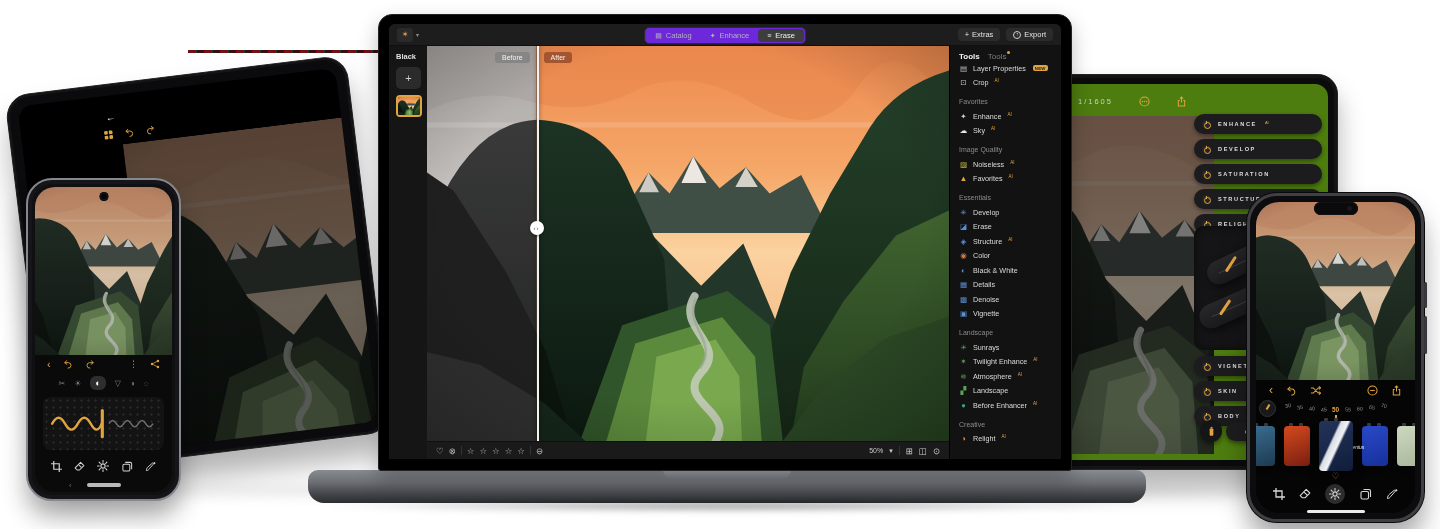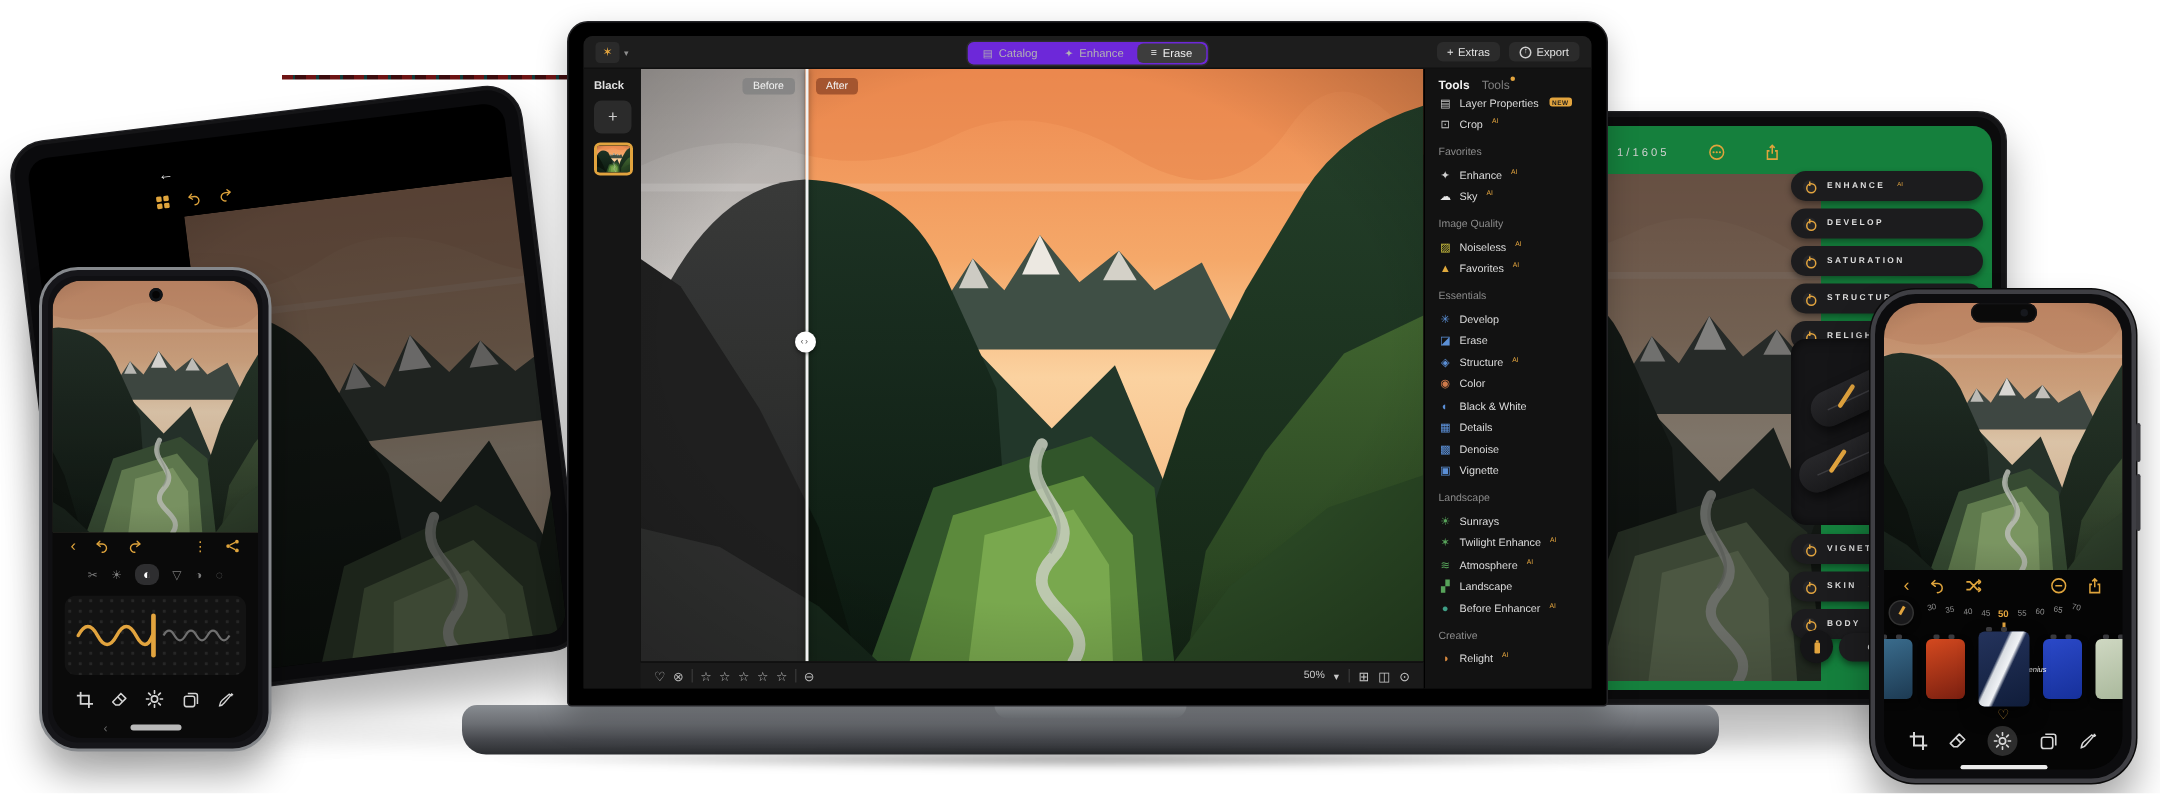--- a/index.html
+++ b/index.html
@@ -83,21 +83,21 @@
   .ai{color:#e2a43e;font-size:4.5px;margin-left:1px;transform:translateY(-2px)}
   .new{background:#e2a43e;color:#1d1d1d;font-size:4.3px;font-weight:bold;padding:.5px 2px;border-radius:2px;margin-left:2px;letter-spacing:.3px}
   .laptop-base{position:absolute;left:308px;top:470px;width:838px;height:33px;border-radius:10px 10px 16px 16px;z-index:4;
     background:linear-gradient(#888c91,#6b6e73 38%,#46484d 70%,#2b2d30)}
   .laptop-base::before{content:"";position:absolute;left:50%;top:0;transform:translateX(-50%);width:128px;height:9px;border-radius:0 0 10px 10px;background:linear-gradient(#a2a6ab,#74787d)}
   .laptop-base::after{content:"";position:absolute;left:10px;right:10px;bottom:-9px;height:12px;border-radius:50%;background:radial-gradient(ellipse at 50% 50%,rgba(0,0,0,.42),rgba(0,0,0,0) 70%);filter:blur(3px)}
   .floor-shadow{position:absolute;left:60px;top:478px;width:1320px;height:26px;background:radial-gradient(ellipse at 50% 50%,rgba(0,0,0,.18),rgba(0,0,0,0) 72%);filter:blur(5px);z-index:0}
 
   
   .tablet-right{position:absolute;left:1038px;top:74px;width:300px;height:396px;background:#0b0b0c;border:1px solid #242427;border-radius:20px;box-shadow:inset 0 0 0 3px #141416,0 18px 26px rgba(0,0,0,.3);z-index:2}
-  .tr-screen{position:absolute;inset:9px;border-radius:13px;background:#15803d;overflow:hidden}
+  .tr-screen{position:absolute;inset:9px;border-radius:13px;background:#4d7c0f;overflow:hidden}
   .tr-top{position:absolute;left:30px;top:12px;display:flex;align-items:center;gap:26px}
   .tr-counter{font-size:7.5px;letter-spacing:2px;color:#cfcfcf}
   .tr-top .icn{color:#dfa43c}
   .tr-photo{position:absolute;left:8px;top:32px;width:158px;bottom:6px;overflow:hidden}
   .tr-photo .ph{filter:brightness(.55) saturate(.6) grayscale(.3)}
   .cardcol{position:absolute;right:6px;width:128px;display:flex;flex-direction:column;gap:5px}
   .card{height:20px;border-radius:10px;background:#1c1c1e;display:flex;align-items:center;gap:7px;padding:0 8px;box-shadow:0 2px 4px rgba(0,0,0,.4)}
   .pwr{width:9px;height:9px;border-radius:50%;background:#262628;position:relative;flex:none}
   .pwr::before{content:"";position:absolute;left:2px;top:2.5px;width:5px;height:5px;border:1px solid #e2a43e;border-radius:50%}
   .pwr::after{content:"";position:absolute;left:4px;top:1px;width:1px;height:3px;background:#e2a43e}

